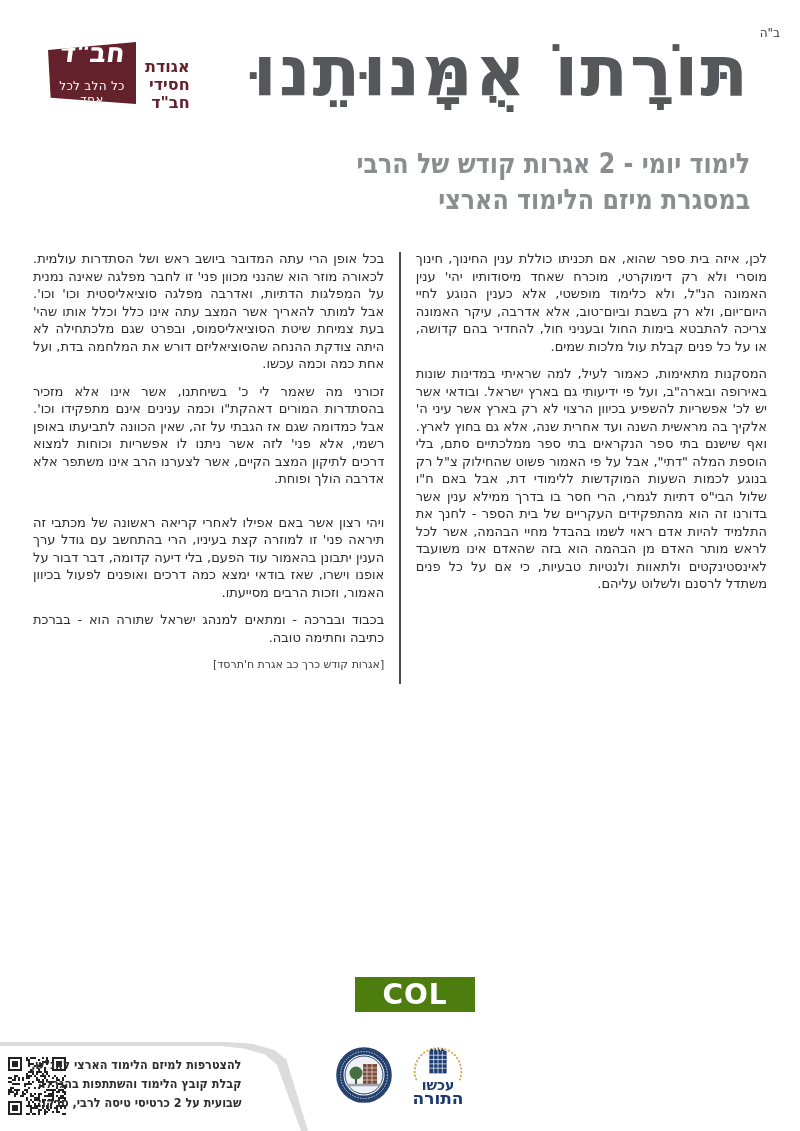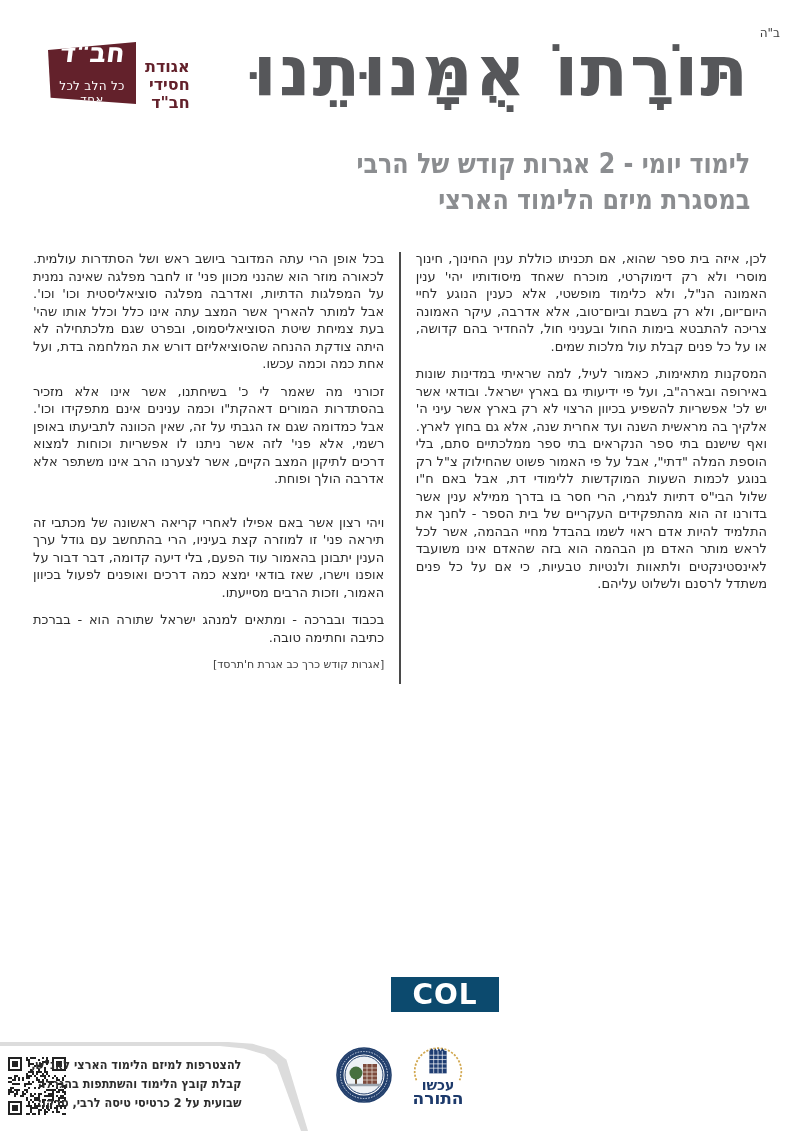--- a/index.html
+++ b/index.html
@@ -28,23 +28,23 @@
 
   
   .letter{position:absolute;top:250px;left:33px;width:734px;display:flex;direction:rtl;}
   .lcol{flex:1;text-align:justify;direction:rtl;font-size:13px;line-height:17.5px;color:#2d2d2d;}
   .lcol p{margin:0 0 10px;}
   .divider{width:1.5px;background:#4a4a4a;margin:2px 15px 0 15px;}
   .gap{margin-top:26px !important;}
   .citation{font-size:11px;color:#3e3e3e;text-align:right;}
 
   
-  .col-logo{position:absolute;left:355px;top:977px;width:108px;height:35px;background:#0c4a6e;
+  .col-logo{position:absolute;left:355px;top:977px;width:120px;height:35px;background:#4d7c0f;
             color:#fff;display:flex;align-items:center;justify-content:center;
-            font-size:28px;font-weight:bold;letter-spacing:1px;margin-left:36px;}
+            font-size:28px;font-weight:bold;letter-spacing:1px;}
 
   
   .footer-strip{position:absolute;left:0;top:1042px;width:308px;height:89px;background:#dcdcdc;
                 clip-path:polygon(0 0,74% 0,82% 2%,89% 9%,93% 20%,100% 100%,0 100%);}
   .footer-card{position:absolute;left:0;top:1046px;width:301px;height:85px;background:#ffffff;
                clip-path:polygon(0 0,73% 0,81% 3%,88% 10%,92% 22%,100% 100%,0 100%);}
   .qr{position:absolute;left:8px;top:11px;width:58px;height:58px;}
   .footer-text{position:absolute;right:60px;top:9px;direction:rtl;text-align:right;
                font-size:12.5px;font-weight:bold;line-height:19px;color:#2e2e2e;
                white-space:nowrap;transform:scaleX(.9);transform-origin:100% 0;}

